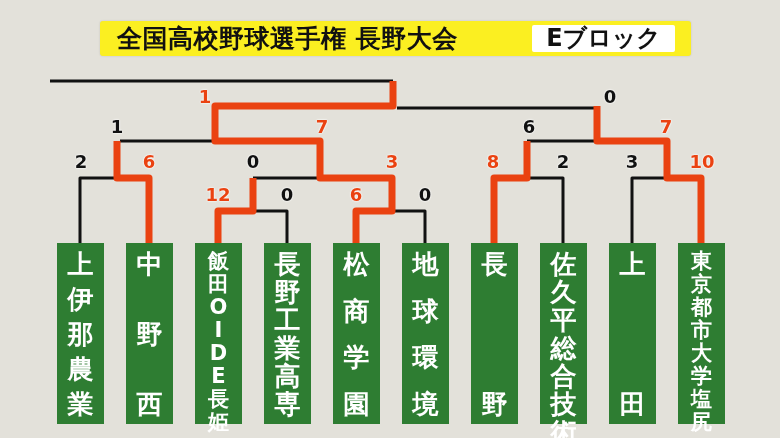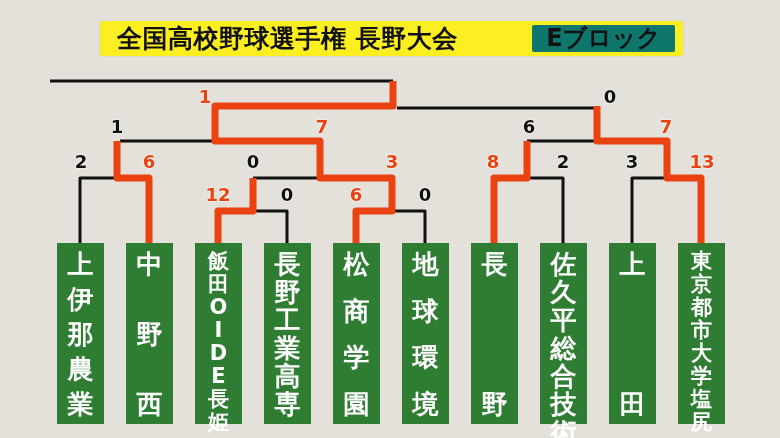--- a/index.html
+++ b/index.html
@@ -1,19 +1,19 @@
 <!DOCTYPE html>
 <html><head>
 <meta charset="utf-8">
 <style>
   html,body{margin:0;padding:0;}
   body{width:780px;height:438px;background:#e3e1da;position:relative;overflow:hidden;font-family:"DejaVu Sans","Liberation Sans",sans-serif;}
-  .title-bar{position:absolute;left:100px;top:21px;width:583px;height:35px;background:#fbef21;border-radius:3px;box-shadow:0 0 2px rgba(0,0,0,0.15);}
+  .title-bar{position:absolute;left:100px;top:21px;width:583px;height:35px;background:#fbef21;border-radius:3px;box-shadow:0 0 2px rgba(0,0,0,0.15);padding-left:8px;}
   .title-text{position:absolute;left:17px;top:3px;font-size:25px;font-weight:bold;color:#111;letter-spacing:0.5px;white-space:nowrap;line-height:29px;}
-  .title-badge{position:absolute;left:432px;top:4px;width:143px;height:27px;background:#0f766e;border-radius:2px;}
+  .title-badge{position:absolute;left:432px;top:4px;width:143px;height:27px;background:#ffffff;border-radius:2px;}
   .title-badge span{display:block;text-align:center;font-size:24px;font-weight:bold;color:#111;line-height:27px;}
   svg.bracket{position:absolute;left:0;top:0;}
   .score{position:absolute;font-size:18px;font-weight:bold;line-height:18px;text-align:center;width:30px;margin-left:-15px;text-shadow:0 0 2px #fff,0 0 2px #fff;}
   .score.win{color:#ea4211;}
   .score.lose{color:#111;}
   .team{position:absolute;top:243px;width:47px;height:181px;background:#2e7d32;display:flex;flex-direction:column;align-items:center;justify-content:space-between;padding:7px 0 6px;box-sizing:border-box;}
   .team .ch{color:#fff;font-weight:bold;font-size:26px;line-height:28px;}
   .team.dense .ch{font-size:21px;line-height:23px;}
 </style>
 </head>
@@ -66,21 +66,21 @@
 <div class="score win" style="left:322px;top:118px;">7</div>
 <div class="score lose" style="left:529px;top:118px;">6</div>
 <div class="score win" style="left:666px;top:118px;">7</div>
 <div class="score lose" style="left:81px;top:153px;">2</div>
 <div class="score win" style="left:149px;top:153px;">6</div>
 <div class="score lose" style="left:253px;top:153px;">0</div>
 <div class="score win" style="left:392px;top:153px;">3</div>
 <div class="score win" style="left:493px;top:153px;">8</div>
 <div class="score lose" style="left:563px;top:153px;">2</div>
 <div class="score lose" style="left:632px;top:153px;">3</div>
-<div class="score win" style="left:702px;top:153px;">13</div>
+<div class="score win" style="left:702px;top:153px;">10</div>
 <div class="score win" style="left:218px;top:186px;">12</div>
 <div class="score lose" style="left:287px;top:186px;">0</div>
 <div class="score win" style="left:356px;top:186px;">6</div>
 <div class="score lose" style="left:425px;top:186px;">0</div>
 
 <div class="team" style="left:57px;">
   <span class="ch">上</span>
   <span class="ch">伊</span>
   <span class="ch">那</span>
   <span class="ch">農</span>

